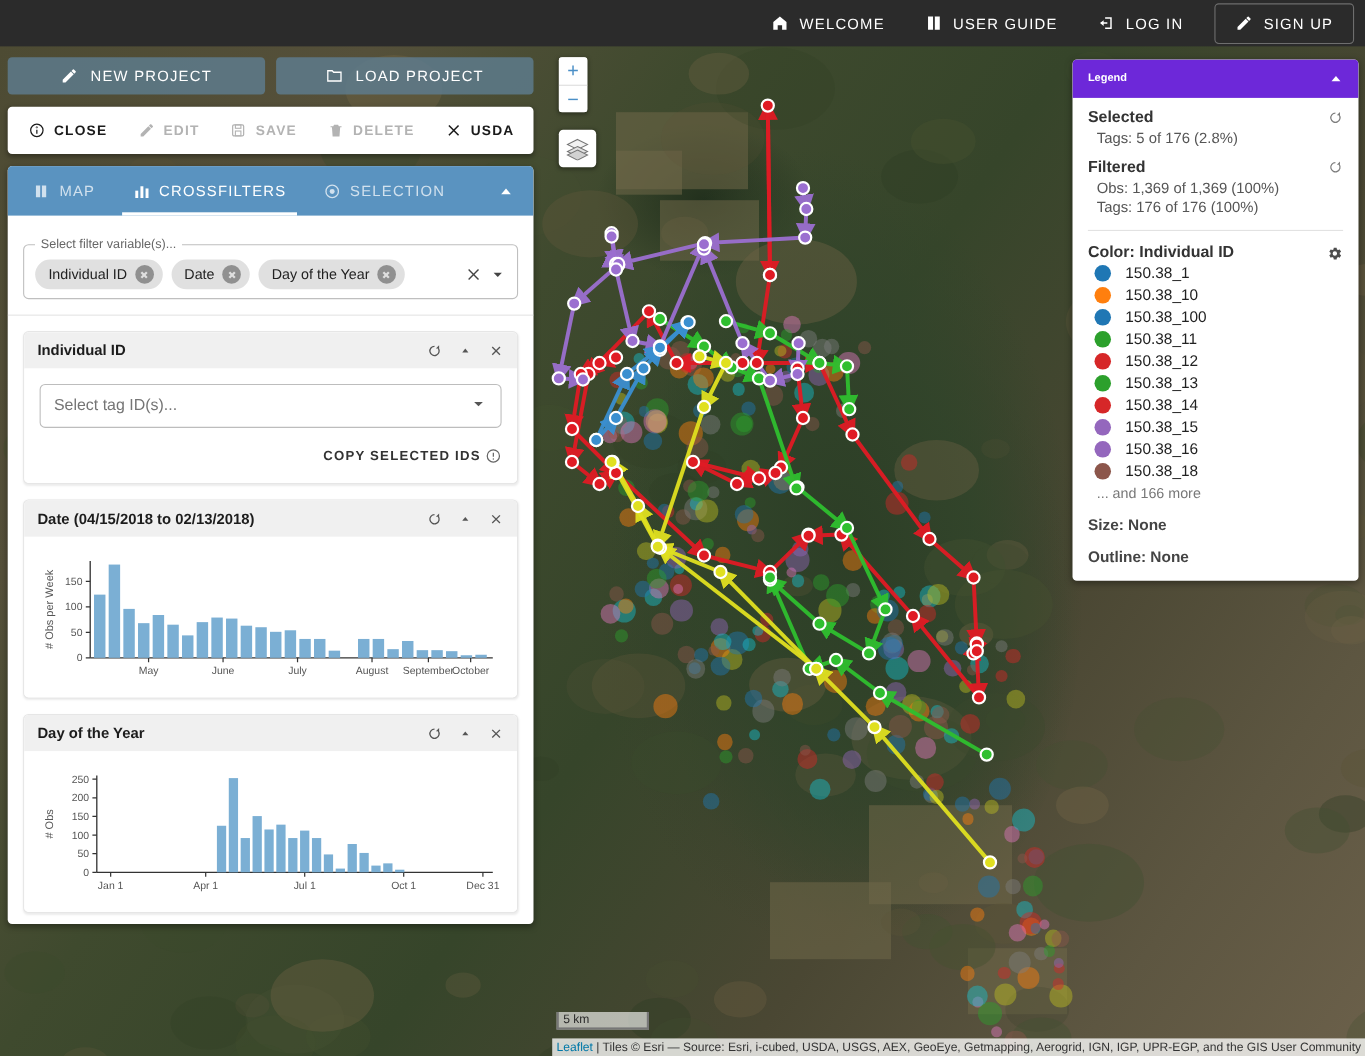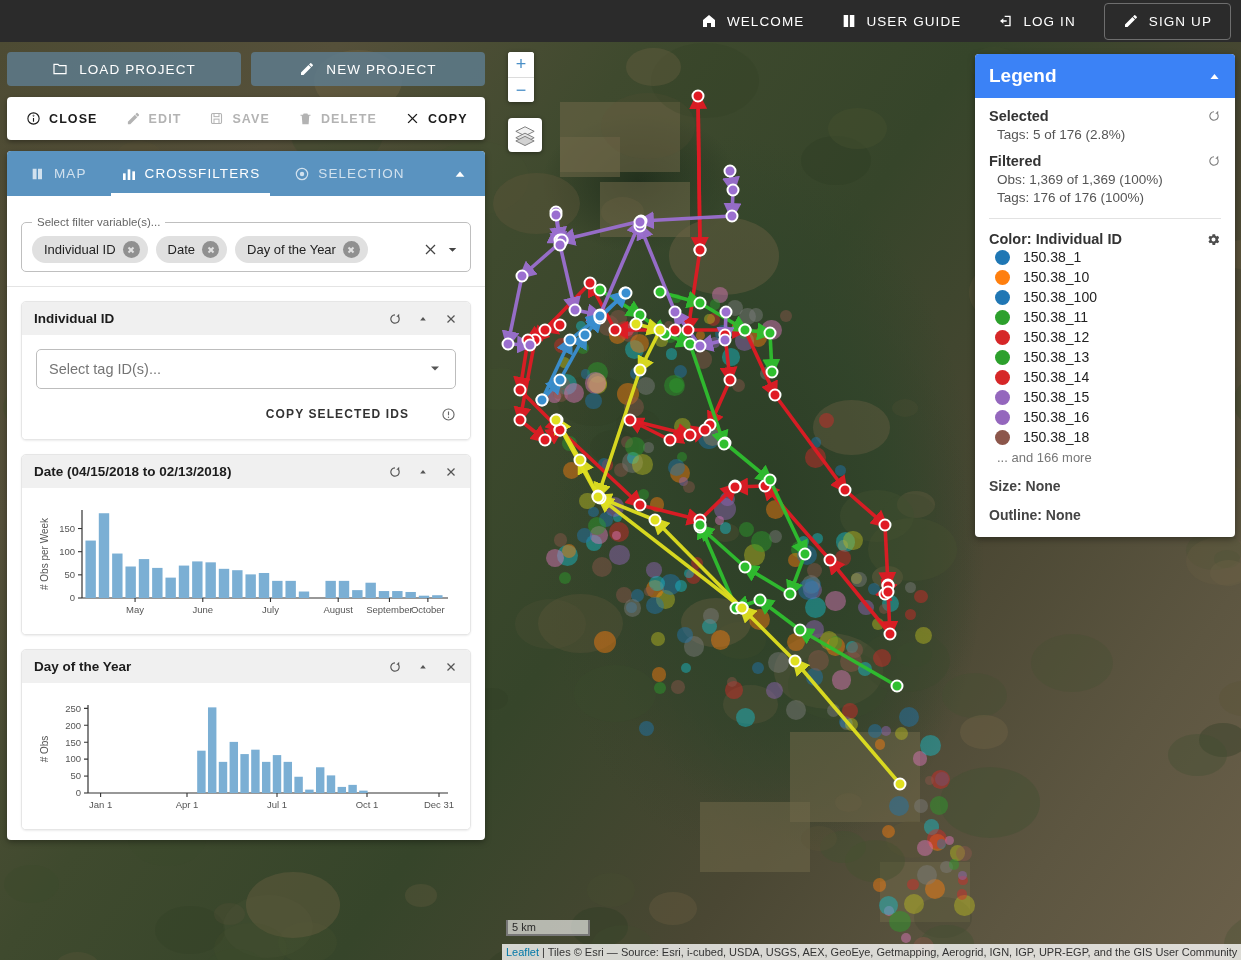--- a/index.html
+++ b/index.html
@@ -151,21 +151,21 @@
   .fcard-tools .ic { cursor: pointer; display: flex; align-items: center; color: #555; }
   .fcard-tools svg { width: 14px; height: 14px; }
   .fcard-body { padding: 14px; background: #fff; }
 
   .tagselect {
     border: 1px solid #bdbdbd; border-radius: 5px; height: 40px;
     display: flex; align-items: center; padding: 0 12px; color: #757575; font-size: 14.5px;
     cursor: pointer;
   }
   .tagselect .caret { margin-left: auto; }
-  .copyrow { display: flex; align-items: center; justify-content: flex-end; gap: 28px; margin-top: 14px; }
+  .copyrow { display: flex; align-items: center; justify-content: flex-end; gap: 0; margin-top: 14px; }
   .copybtn {
     font-size: 12px; letter-spacing: 1.1px; font-weight: 600; color: #333;
     background: none; border: none; cursor: pointer; font-family: inherit; padding: 4px;
   }
   .infoic { cursor: pointer; display: flex; color: #666; }
   .infoic svg { width: 15px; height: 15px; }
 
   
   .chartbox { position: relative; width: 100%; height: 118px; }
   .chartbox svg { width: 100%; height: 100%; display: block; }
@@ -190,22 +190,22 @@
     display: flex; align-items: center; justify-content: center; cursor: pointer;
   }
   .layerctl svg { width: 22px; height: 22px; }
 
   
   .legend {
     position: absolute; right: 6px; top: 54px; width: 260px; z-index: 28;
     background: #fff; border-radius: 4px; box-shadow: 0 2px 7px rgba(0,0,0,.4); overflow: hidden;
   }
   .legend-head {
-    background: #3b82f6; color: #fff; display: flex; align-items: center;
-    padding: 11px 14px; font-size: 19px; font-weight: bold; gap: 18px;
+    background: #6d28d9; color: #fff; display: flex; align-items: center;
+    padding: 11px 14px; font-size: 10px; font-weight: bold; gap: 18px;
   }
   .legend-head .collapse { margin-left: auto; cursor: pointer; display:flex; }
   .legend-head svg { width: 13px; height: 13px; fill: #fff; }
   .legend-body { padding: 10px 14px 14px 14px; }
   .lg-row { display: flex; align-items: center; }
   .lg-title { font-size: 14.5px; font-weight: bold; color: #333; }
   .lg-refresh { margin-left: auto; cursor: pointer; color: #7d7d7d; display: flex; }
   .lg-refresh svg { width: 14px; height: 14px; }
   .lg-sub { font-size: 13.5px; color: #555; padding: 3px 0 0 8px; }
   .lg-hr { height: 1px; background: #e2e2e2; margin: 13px 0 0 0; }
@@ -868,29 +868,29 @@
       </div>
 
     </div>
   </div>
 
   <div class="leftcol">
 
     <div class="proj-btns">
       <button class="pbtn">
         <svg viewBox="0 0 24 24">
+            <path d="M3 17.2V21h3.8L18 9.8 14.2 6zM20.7 7.1a1 1 0 000-1.4l-2.4-2.4a1 1 0 00-1.4 0L15 5.2 18.8 9z"></path>
+          </svg>
+        <span>NEW PROJECT</span>
+      </button>
+      <button class="pbtn">
+        <svg viewBox="0 0 24 24">
             <path d="M3 5h6l2 2h10v12H3z" fill="none" stroke="#fff" stroke-width="1.8"></path>
           </svg>
         <span>LOAD PROJECT</span>
-      </button>
-      <button class="pbtn">
-        <svg viewBox="0 0 24 24">
-            <path d="M3 17.2V21h3.8L18 9.8 14.2 6zM20.7 7.1a1 1 0 000-1.4l-2.4-2.4a1 1 0 00-1.4 0L15 5.2 18.8 9z"></path>
-          </svg>
-        <span>NEW PROJECT</span>
       </button>
     </div>
 
     <div class="proj-card">
       <div class="proj-actions">
         <button class="pact">
           <svg viewBox="0 0 24 24">
               <circle cx="12" cy="12" r="9" stroke-width="1.8"></circle>
               <line x1="12" y1="11" x2="12" y2="17" stroke-width="1.8"></line>
               <circle cx="12" cy="7.6" r="1" fill="currentColor" stroke="none"></circle>
@@ -915,21 +915,21 @@
           <svg viewBox="0 0 24 24">
               <path d="M6 7h12l-1 14H7zM9 4h6l1 2H8zM4 6h16v1.4H4z"></path>
             </svg>
           <span>DELETE</span>
         </button>
         <button class="pact close-act">
           <svg viewBox="0 0 24 24">
               <line x1="5" y1="5" x2="19" y2="19" stroke-width="2.2"></line>
               <line x1="19" y1="5" x2="5" y2="19" stroke-width="2.2"></line>
             </svg>
-          <span>COPY</span>
+          <span>USDA</span>
         </button>
       </div>
     </div>
 
     <div class="xf-card">
       <div class="tabs">
         <div class="tab">
           <svg viewBox="0 0 24 24">
               <path d="M4 4h6v16H4zM12 4h6v16h-6z"></path>
               <path d="M10.3 4h1.4v16h-1.4z" fill="#5a93c0"></path>

